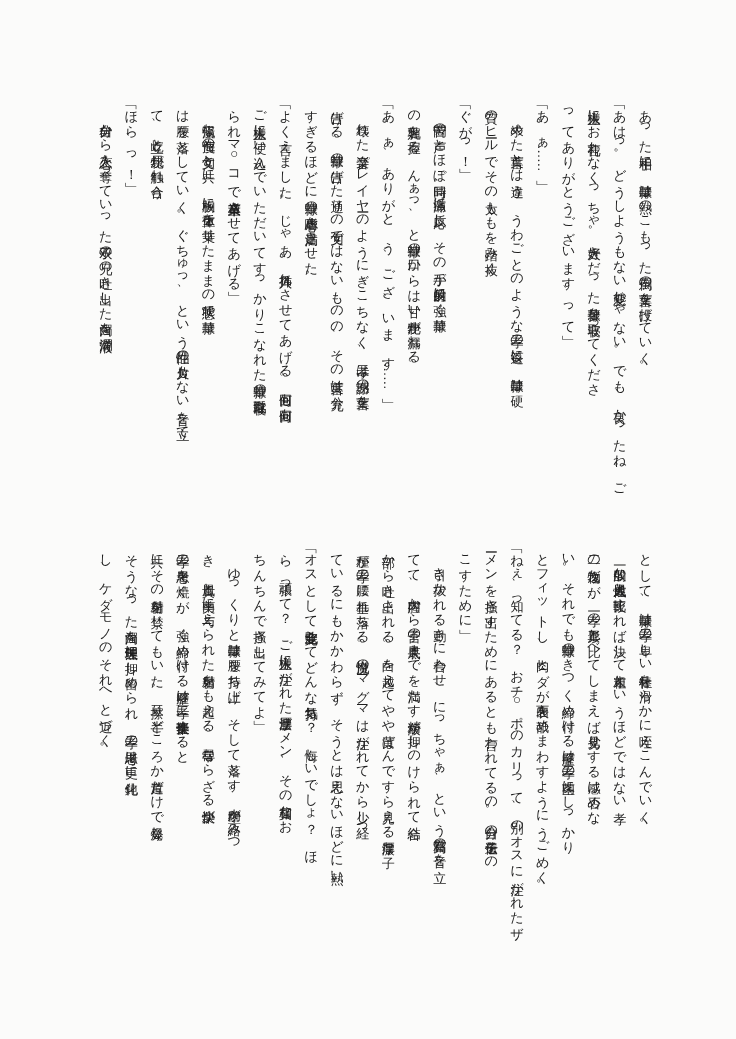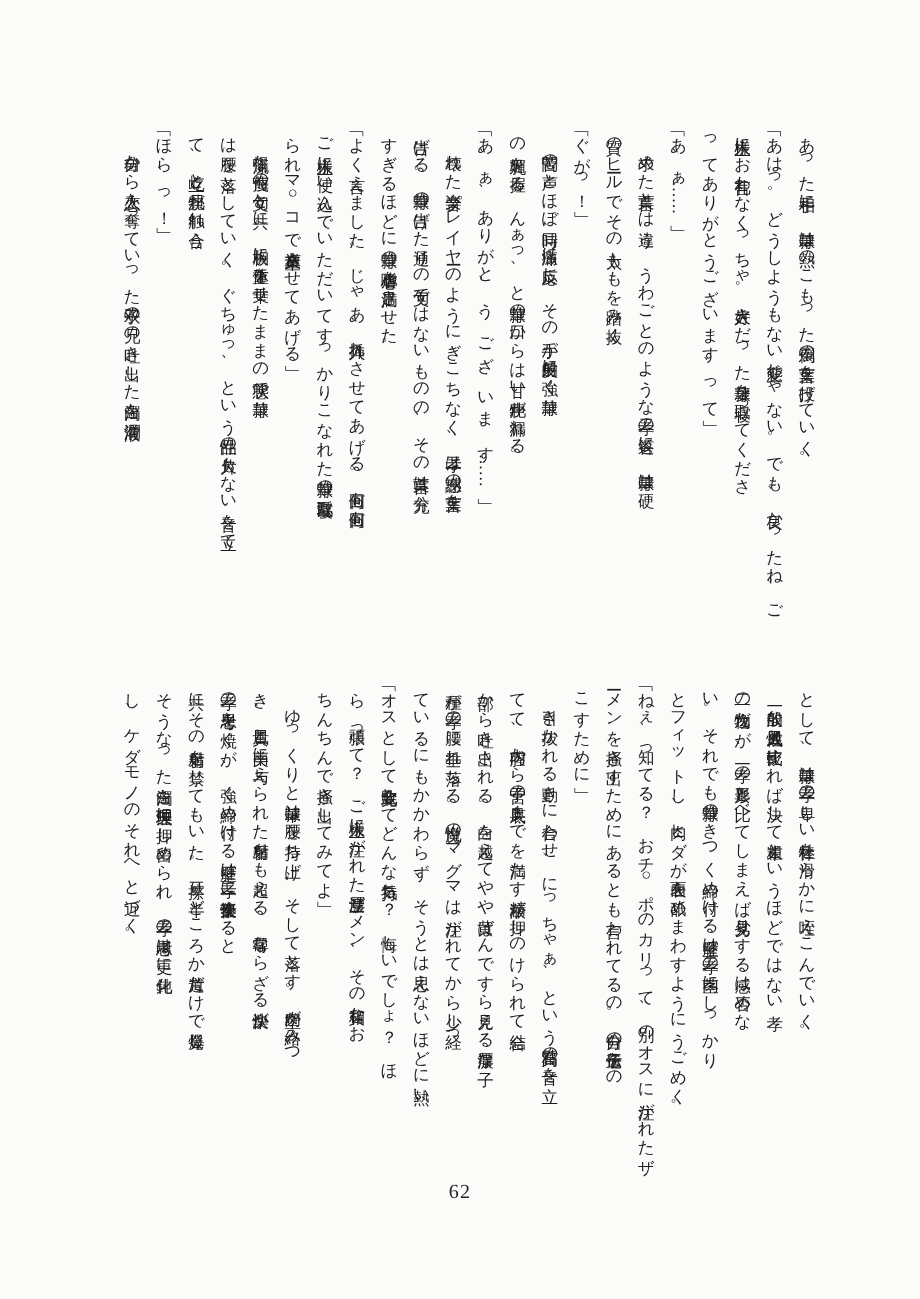--- a/index.html
+++ b/index.html
@@ -92,15 +92,14 @@
       <div class="vline">ら、頑張って？　ご主人様に注がれた濃厚ザーメン、その貧相なお</div>
       <div class="vline">ちんちんで掻き出してみてよ」</div>
       <div class="vline">　ゆっくりと隷華は腰を持ち上げ、そして落とす。肉壁が絡みつ</div>
       <div class="vline">き、風貴と美南に与えられた射精をも超える、尋常ならざる快楽が</div>
       <div class="vline">孝二の思考を焼くが、強く締め付ける膣壁は孝二に快楽奉仕すると</div>
       <div class="vline">共にその射精を禁じてもいた。三擦り半どころか片道だけで爆発し</div>
       <div class="vline">そうなった白濁を無理矢理に押し留められ、孝二の思考は更に鈍化</div>
       <div class="vline">し、ケダモノのそれへと近づく。</div>
     </section>
 
-  <div class="page-number">62</div>
 
 </div>
 
 </body></html>

